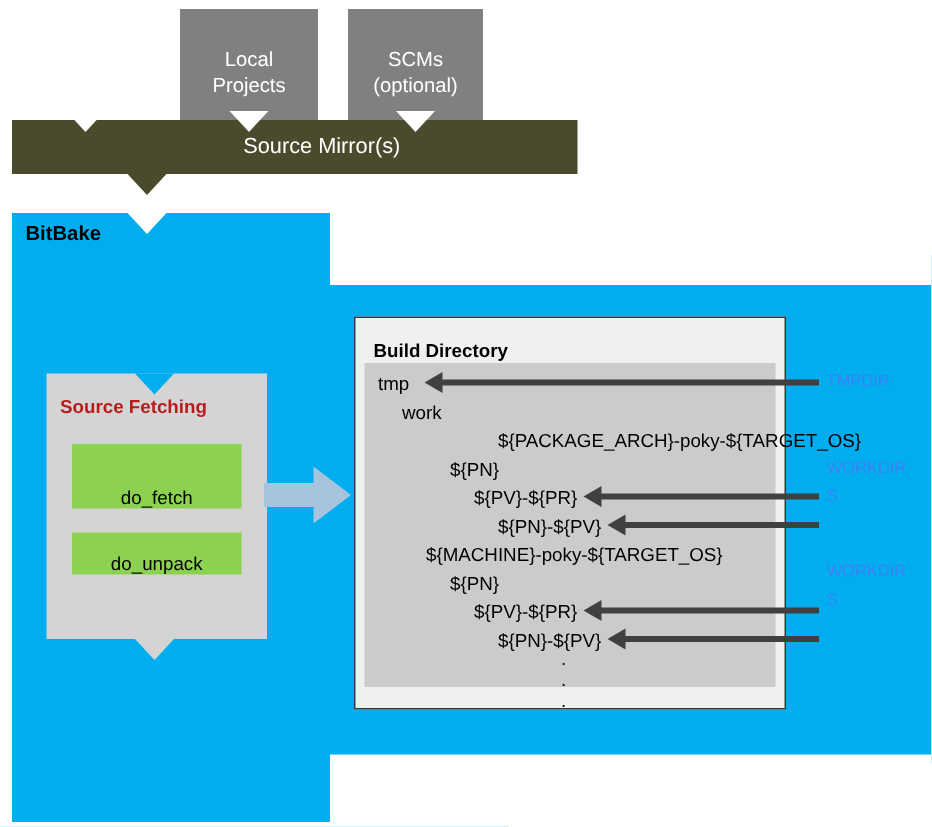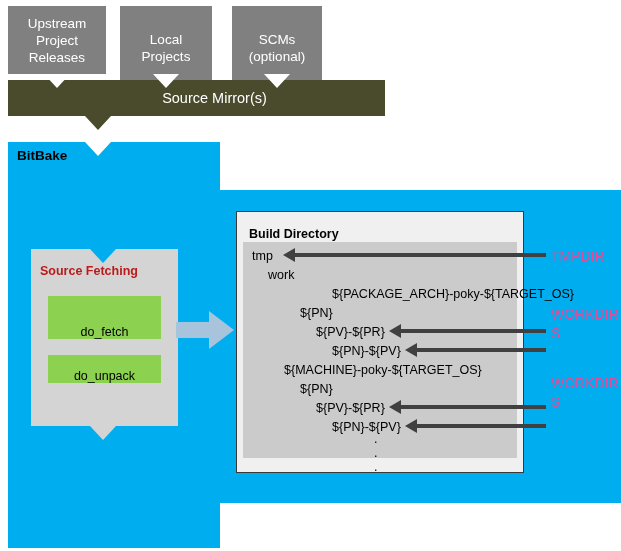--- a/index.html
+++ b/index.html
@@ -217,38 +217,31 @@
     position: absolute;
     width: 0;
     height: 0;
     border-top: 7px solid transparent;
     border-bottom: 7px solid transparent;
     border-right: 12px solid #404040;
     z-index: 9;
   }
   .ptr-label {
     position: absolute;
-    font-size: 14px;
-    color: #ec4899;
+    font-size: 11px;
+    color: #3b82f6;
     z-index: 9;
     white-space: nowrap;
   }
 </style>
 </head>
 <body>
 
 <div id="canvas">
 
-  <div class="src-box" id="src-upstream" style="left:8px;  top:6px;  width:98px;  height:68px;">
-    <div>
-      <span>Upstream</span>
-      <span>Project</span>
-      <span>Releases</span>
-    </div>
-  </div>
 
   <div class="src-box" id="src-local" style="left:120px; top:6px;  width:92px;  height:84px;">
     <div>
       <span>Local</span>
       <span>Projects</span>
     </div>
   </div>
 
   <div class="src-box" id="src-scms" style="left:232px; top:6px;  width:90px;  height:83px;">
     <div>

